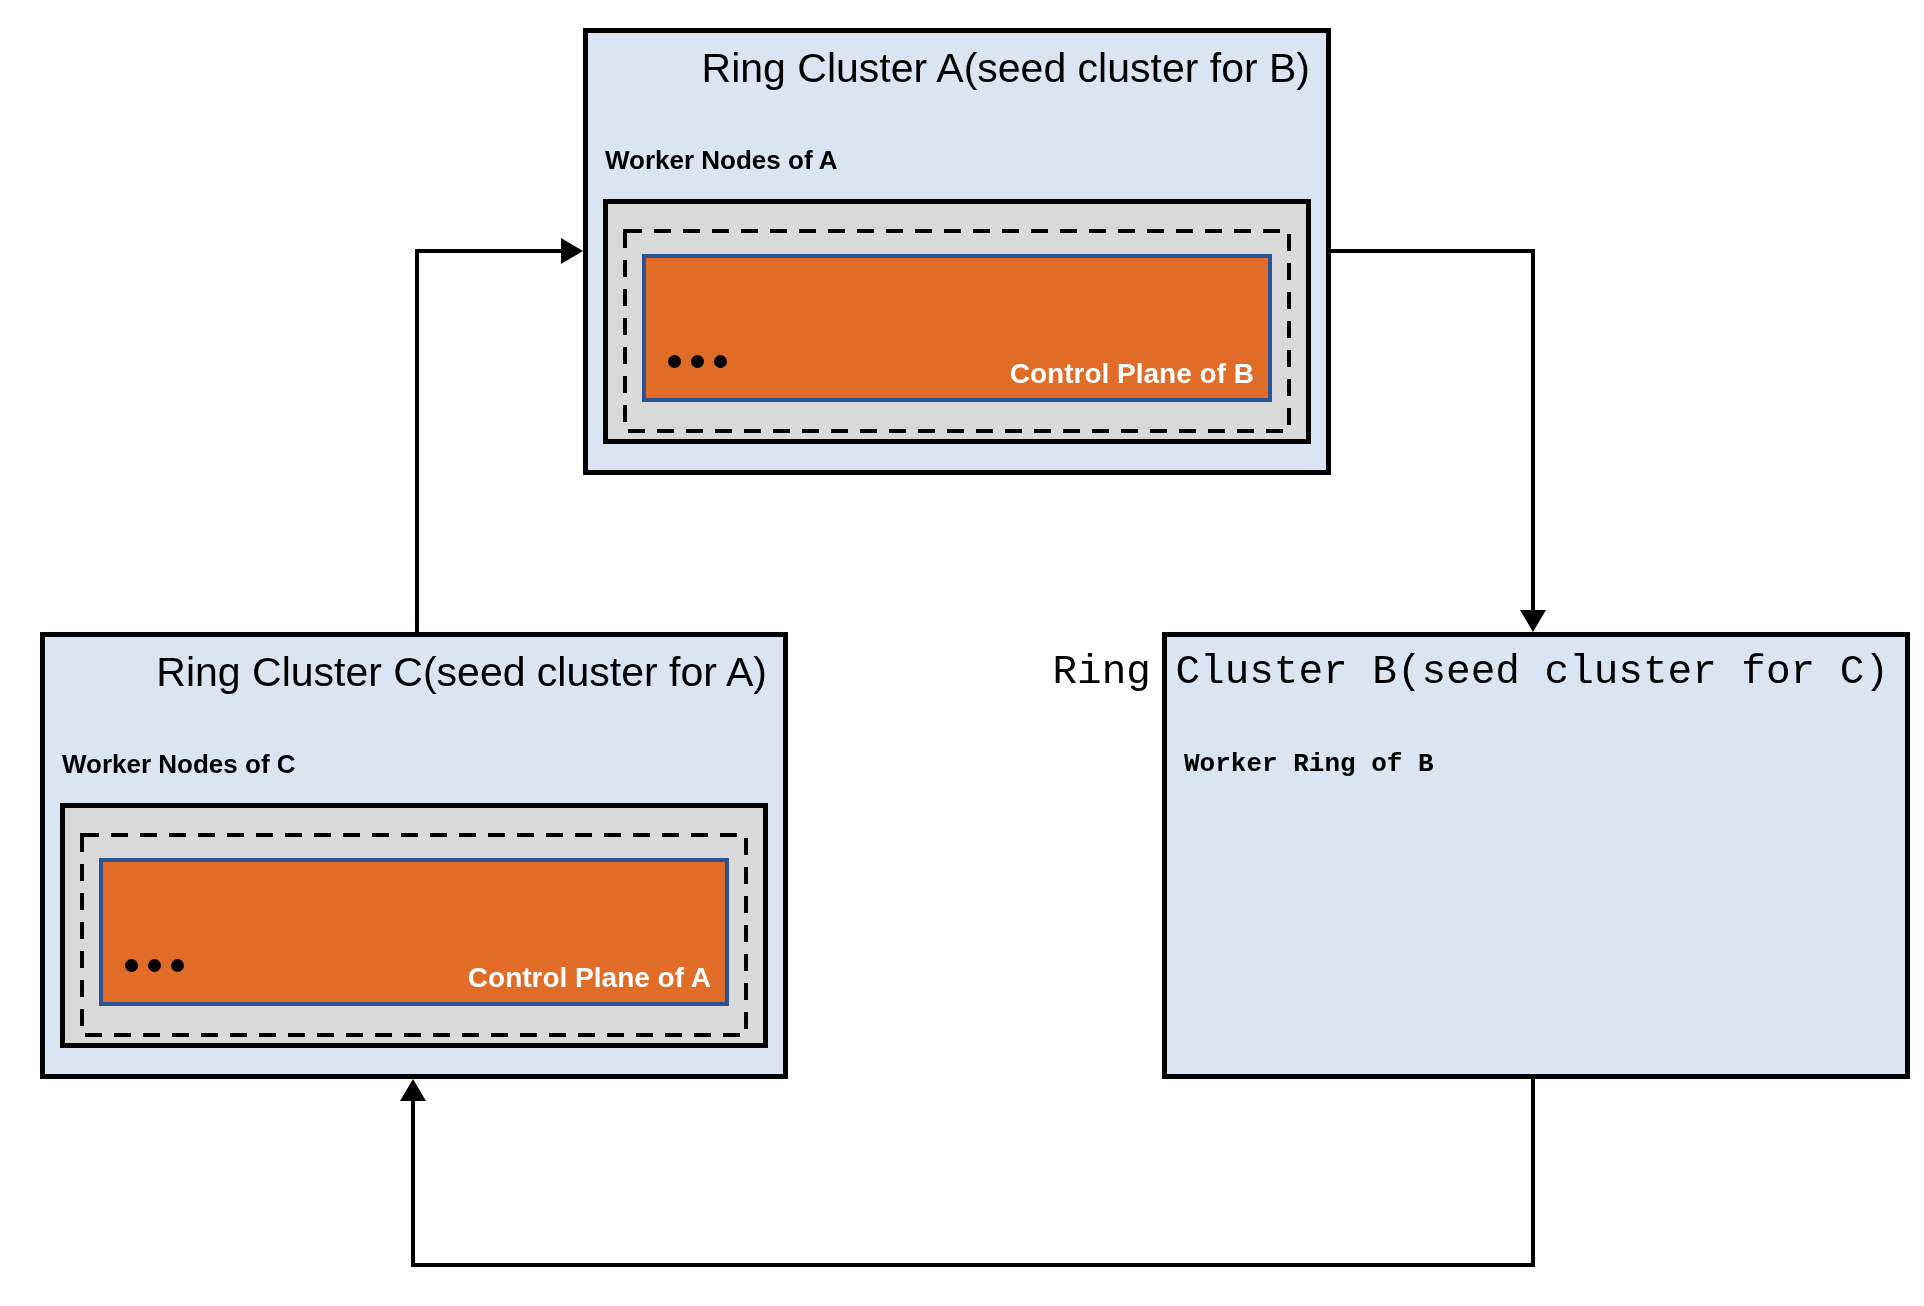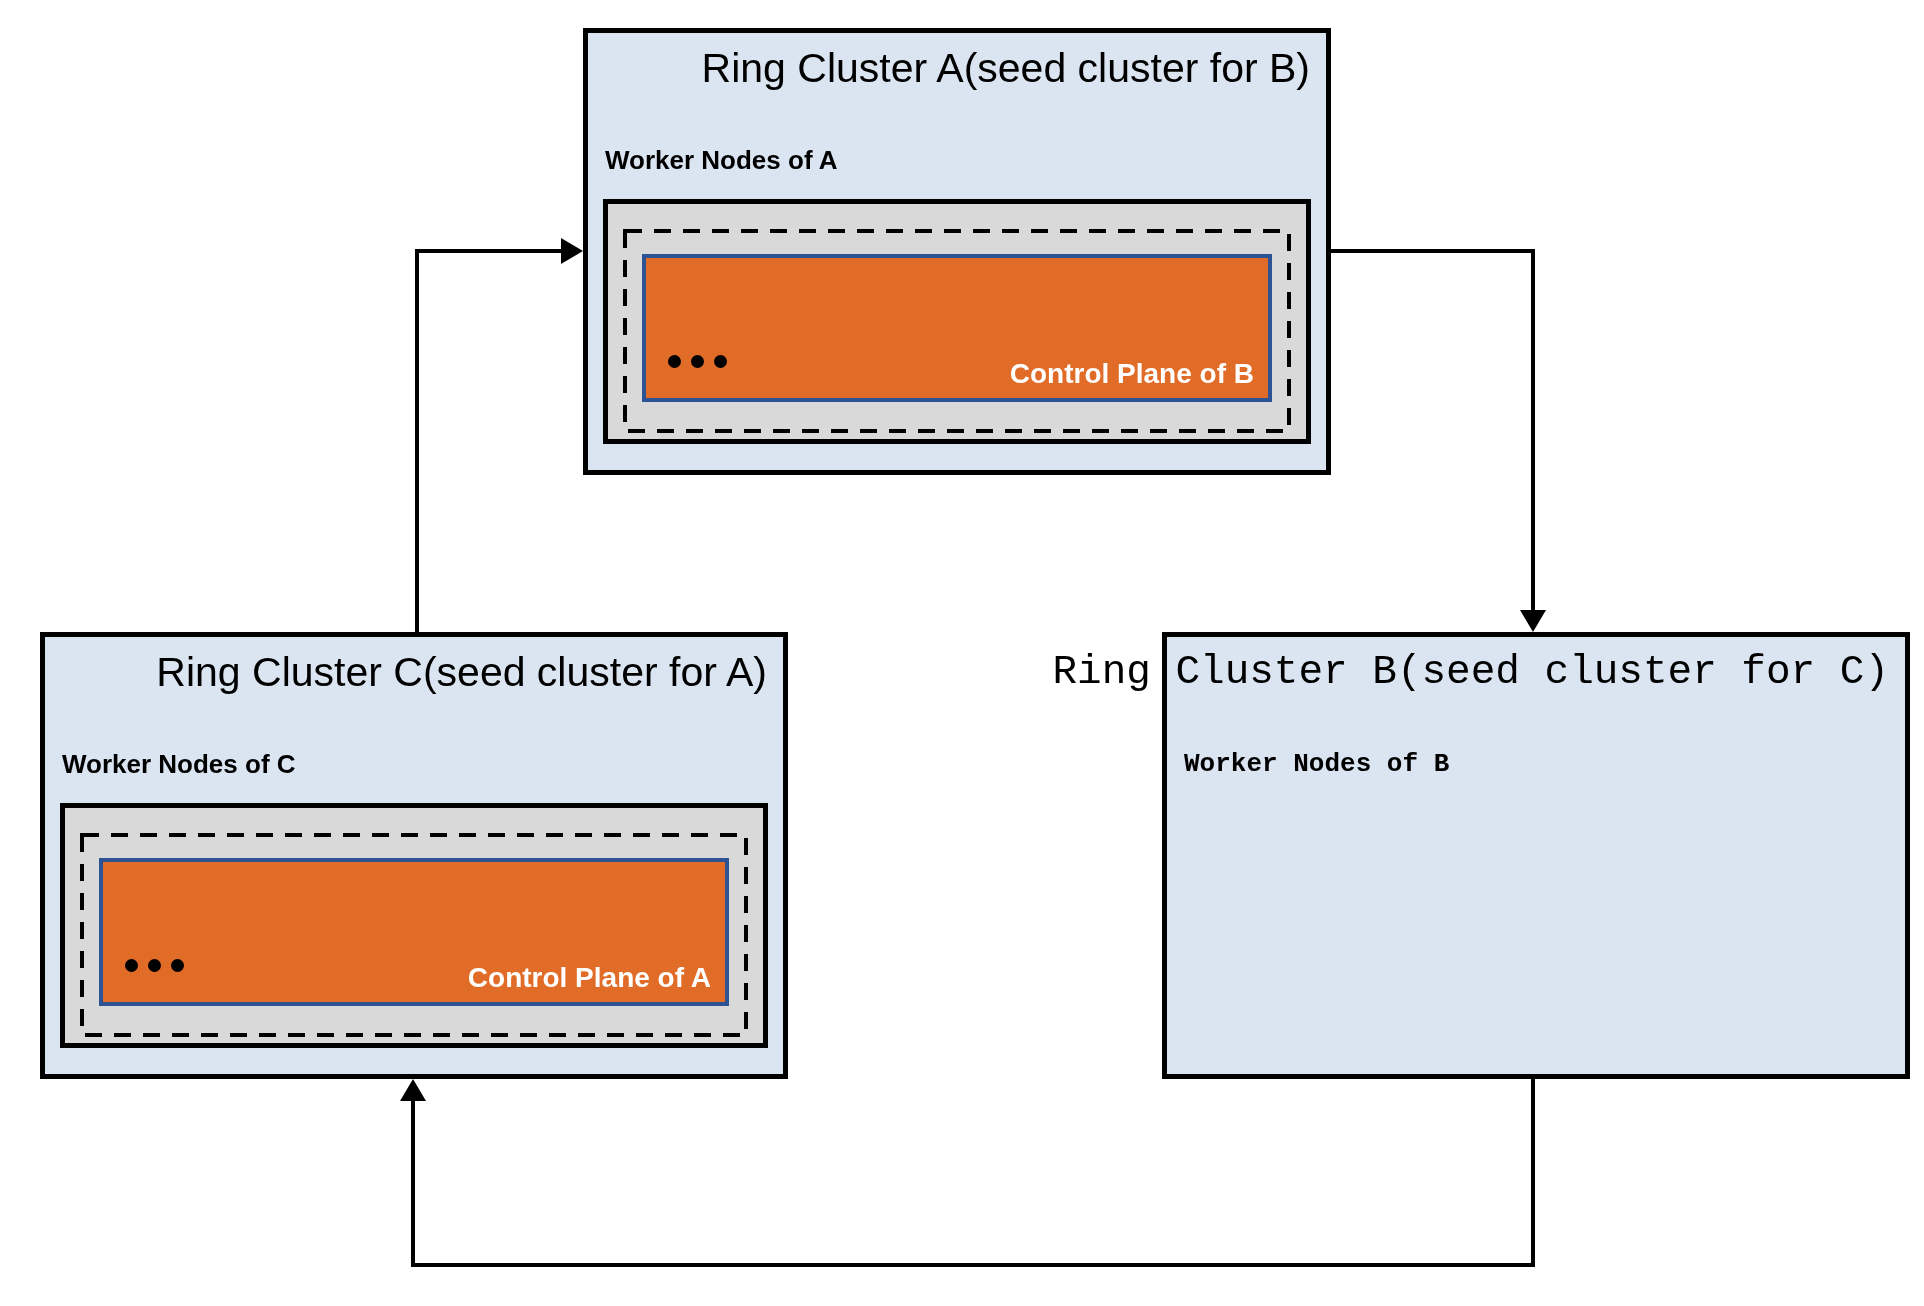--- a/index.html
+++ b/index.html
@@ -102,21 +102,21 @@
         <span class="cp-label">Control Plane of A</span>
       </div>
     </div>
   </section>
 
   <section class="cluster cluster-b">
     <div class="title-row">
       <span>Ring Cluster B</span>
       <span>(seed cluster for C)</span>
     </div>
-    <div class="worker-label">Worker Nodes of B</div>
+    <div class="worker-label">Worker Ring of B</div>
   </section>
 
   <div class="seg" style="left:415px;top:249px;width:4px;height:383px;"></div>
   <div class="seg" style="left:415px;top:249px;width:148px;height:4px;"></div>
   <div class="head head-right" style="left:561px;top:238px;"></div>
 
   <div class="seg" style="left:1331px;top:249px;width:202px;height:4px;"></div>
   <div class="seg" style="left:1531px;top:249px;width:4px;height:363px;"></div>
   <div class="head head-down" style="left:1520px;top:610px;"></div>
 

